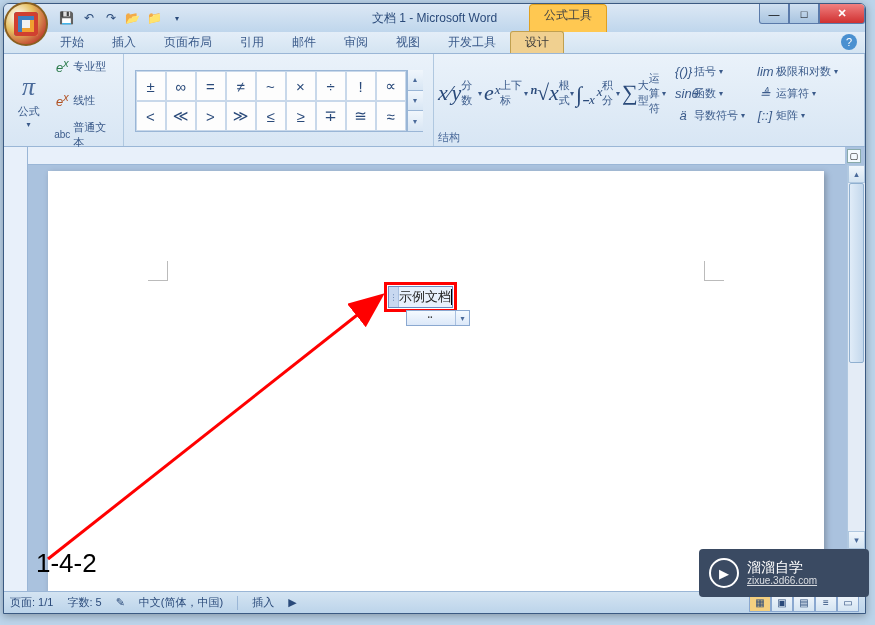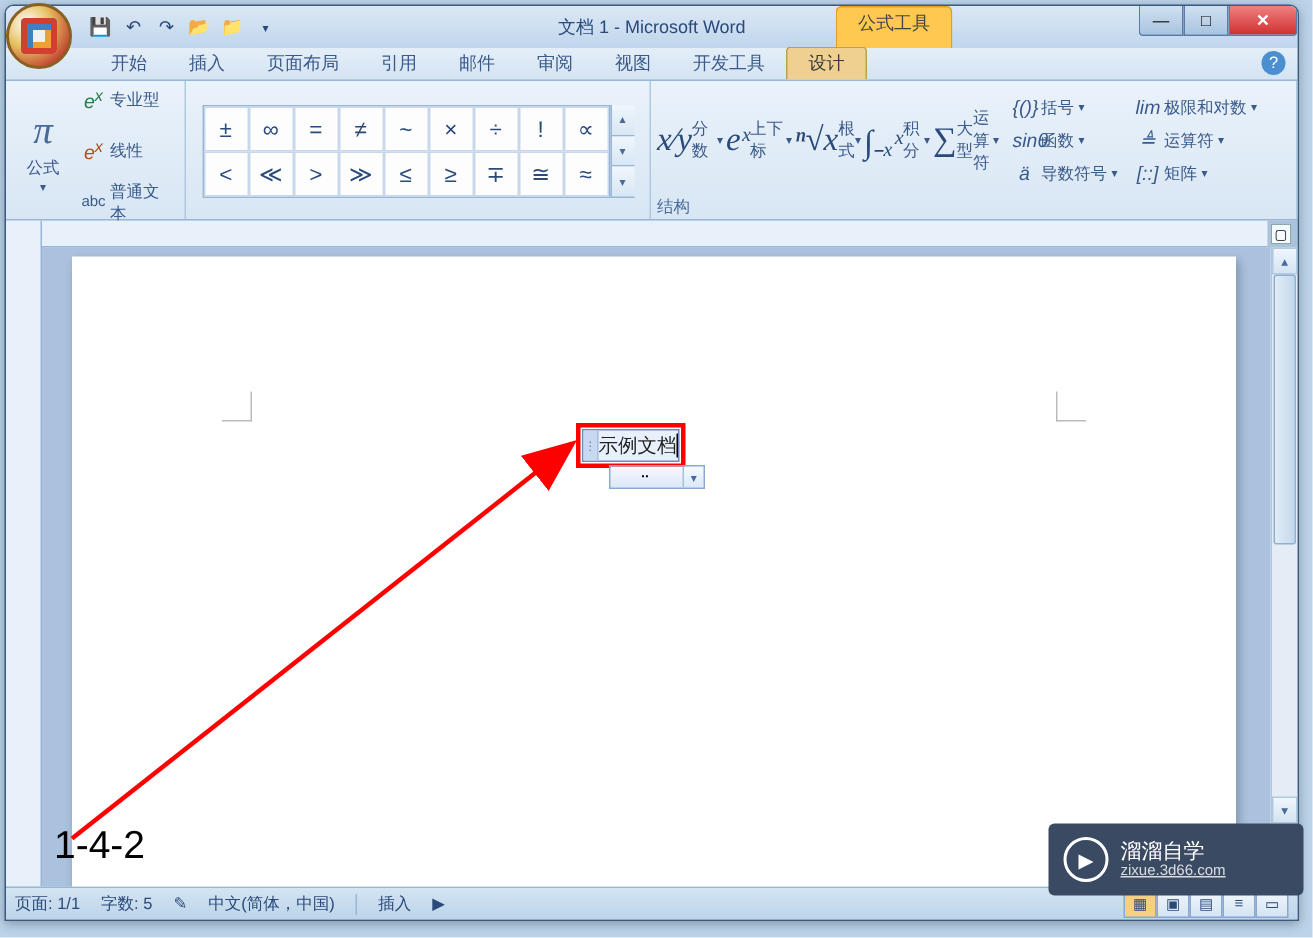--- a/index.html
+++ b/index.html
@@ -4,30 +4,30 @@
 <style>
   * { box-sizing: border-box; margin: 0; padding: 0; font-family: "Microsoft YaHei", "Segoe UI", Tahoma, sans-serif; }
   body { width: 875px; height: 625px; background: #bcd4ea; overflow: hidden; position: relative; }
   
   .window { width: 863px; height: 611px; margin: 3px; background: #cfe2f1; border: 1px solid #3b5a82; border-radius: 6px 6px 0 0; overflow: hidden; display: flex; flex-direction: column; box-shadow: 0 2px 8px rgba(0,0,0,0.3); }
   
   .titlebar { height: 28px; background: linear-gradient(#dce8f5, #bfd6ec); display: flex; align-items: center; position: relative; }
   .titlebar .qat { display: flex; align-items: center; gap: 4px; margin-left: 54px; }
   .qat-btn { width: 18px; height: 18px; display: flex; align-items: center; justify-content: center; font-size: 12px; color: #2a4a7a; cursor: pointer; }
   .titlebar .title { position: absolute; left: 50%; transform: translateX(-50%); font-size: 12px; color: #2a4a7a; }
-  .titlebar .contexttab { position: absolute; left: 553px; top: 0; height: 28px; background: #ffc851; border-radius: 4px 4px 0 0; padding: 2px 14px 0; font-size: 12px; color: #444; border: 1px solid #e0a020; border-bottom: none; }
+  .titlebar .contexttab { position: absolute; left: 525px; top: 0; height: 28px; background: #ffc851; border-radius: 4px 4px 0 0; padding: 2px 14px 0; font-size: 12px; color: #444; border: 1px solid #e0a020; border-bottom: none; }
   .winbtns { position: absolute; right: 0; top: 0; display: flex; }
   .winbtn { width: 30px; height: 20px; border: 1px solid #5a7aaa; border-top: none; display: flex; align-items: center; justify-content: center; font-size: 11px; background: linear-gradient(#d0e0f0, #a8c4e0); }
   .winbtn.min { border-radius: 0 0 0 3px; }
   .winbtn.close { background: linear-gradient(#f08080, #d03030); color: #fff; font-weight: bold; border-radius: 0 0 3px 0; width: 46px; }
   
   .office-btn { position: absolute; left: 4px; top: 2px; width: 44px; height: 44px; border-radius: 50%; background: radial-gradient(circle at 30% 30%, #fff, #e6c060 40%, #c04030 80%); border: 2px solid #8a6020; z-index: 10; display: flex; align-items: center; justify-content: center; }
   .office-btn::before { content: ""; width: 24px; height: 24px; background: #f0f0f0; border-radius: 3px; box-shadow: inset 0 0 0 4px #d04030, inset 4px 4px 0 4px #4080c0, inset -4px -4px 0 4px #f0a030; }
   
-  .tabs { height: 22px; background: linear-gradient(#e4eef8, #d4e4f2); display: flex; align-items: flex-end; padding-left: 56px; border-bottom: 1px solid #9ab6d6; position: relative; }
+  .tabs { height: 22px; background: linear-gradient(#e4eef8, #d4e4f2); display: flex; align-items: flex-end; padding-left: 42px; border-bottom: 1px solid #9ab6d6; position: relative; }
   .tab { padding: 2px 14px; font-size: 12px; color: #3a5a8a; cursor: pointer; }
   .tab.active { background: #f0d090; border: 1px solid #c0a050; border-bottom: none; border-radius: 3px 3px 0 0; color: #3a3a3a; }
   .help { position: absolute; right: 8px; top: 2px; width: 16px; height: 16px; border-radius: 50%; background: #4a90d0; color: #fff; font-size: 11px; display: flex; align-items: center; justify-content: center; }
   
   .ribbon { height: 93px; background: linear-gradient(#eaf2fa, #d8e6f4); display: flex; border-bottom: 1px solid #9ab6d6; }
   .group { border-right: 1px solid #b0c8e0; display: flex; flex-direction: column; padding: 2px 4px 0; }
   .group-body { flex: 1; display: flex; align-items: center; gap: 2px; }
   .group-label { height: 16px; font-size: 11px; color: #4a6a9a; text-align: left; position: relative; }
   .group-label .launcher { position: absolute; right: 2px; bottom: 1px; width: 12px; height: 12px; font-size: 9px; color: #6a8ab0; }
   

